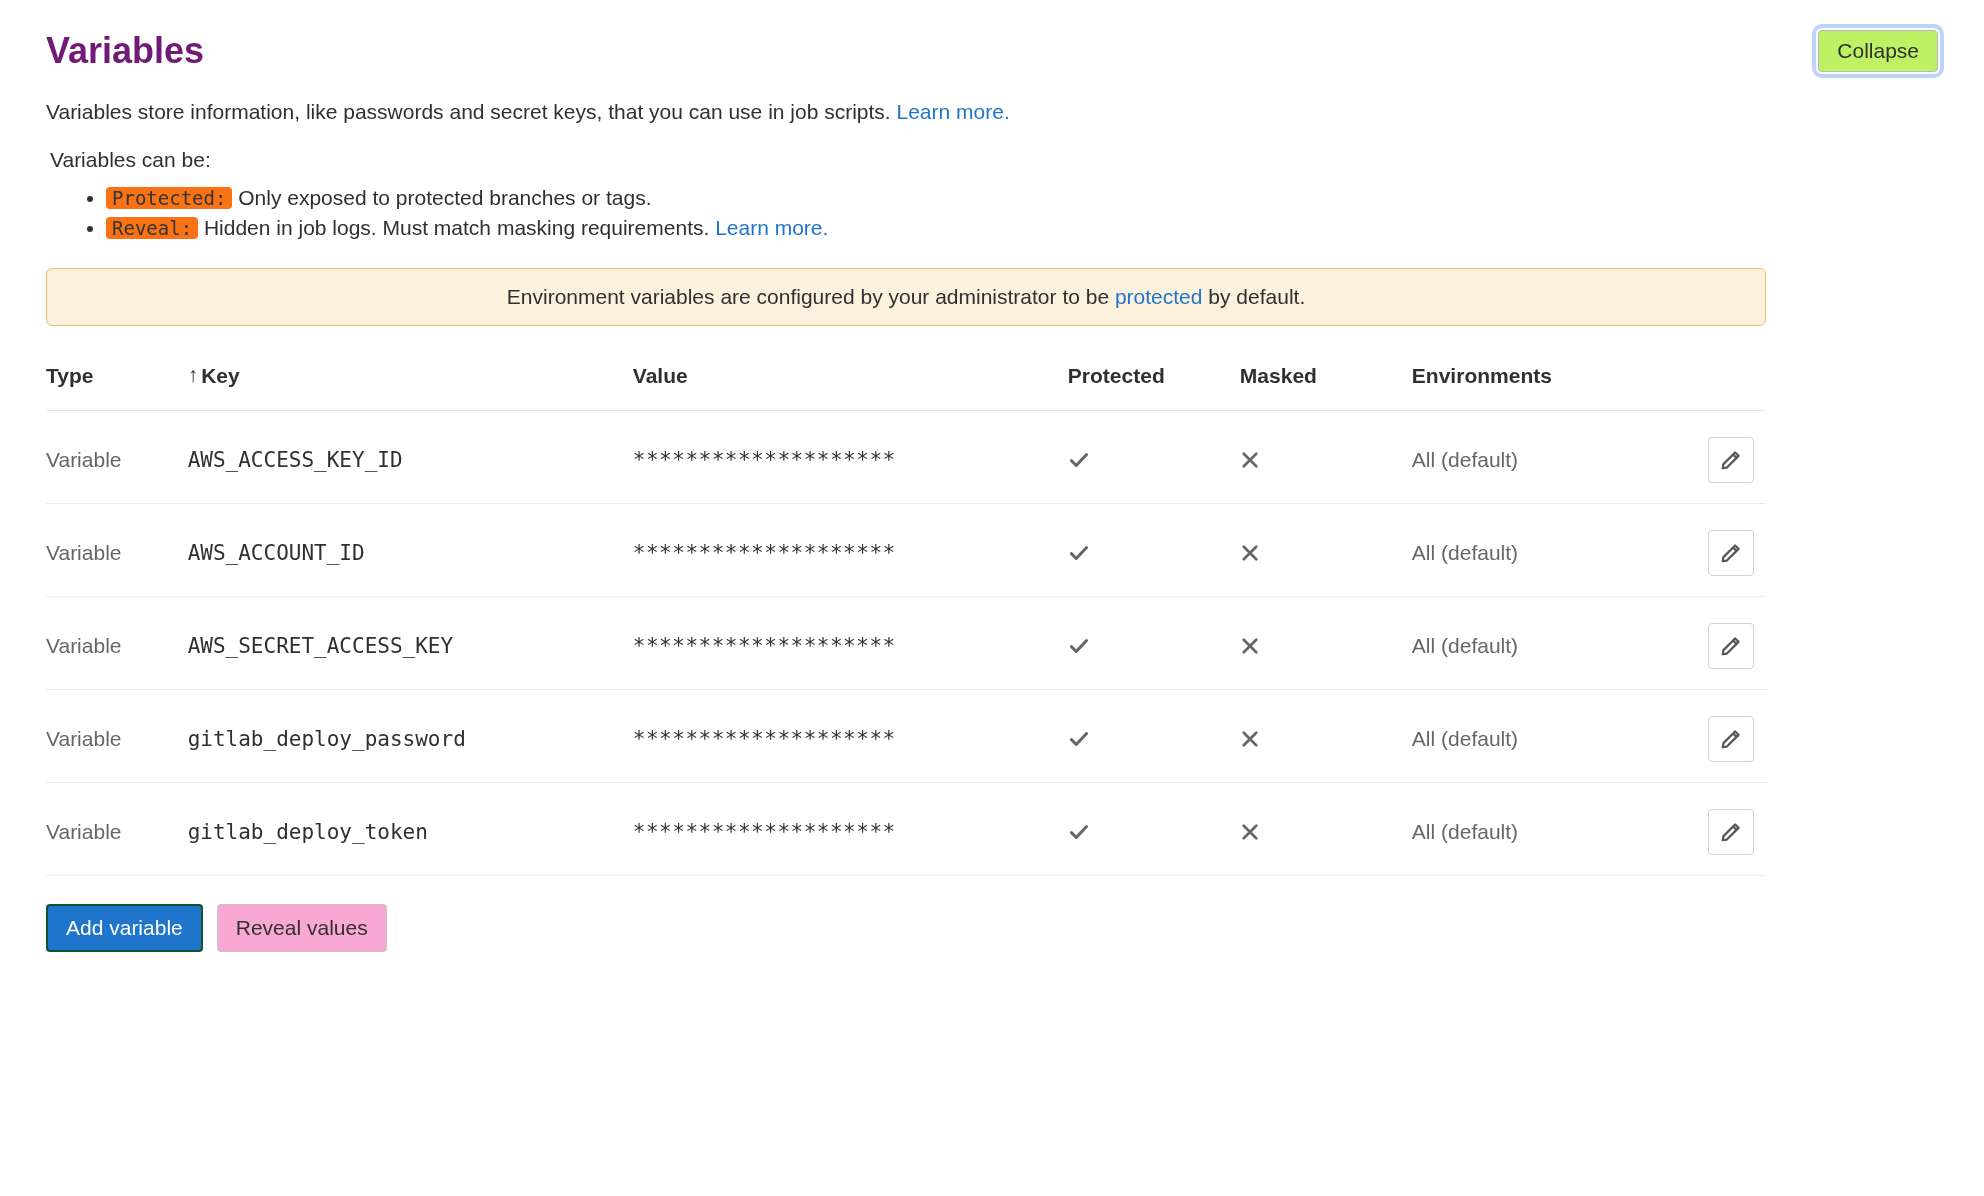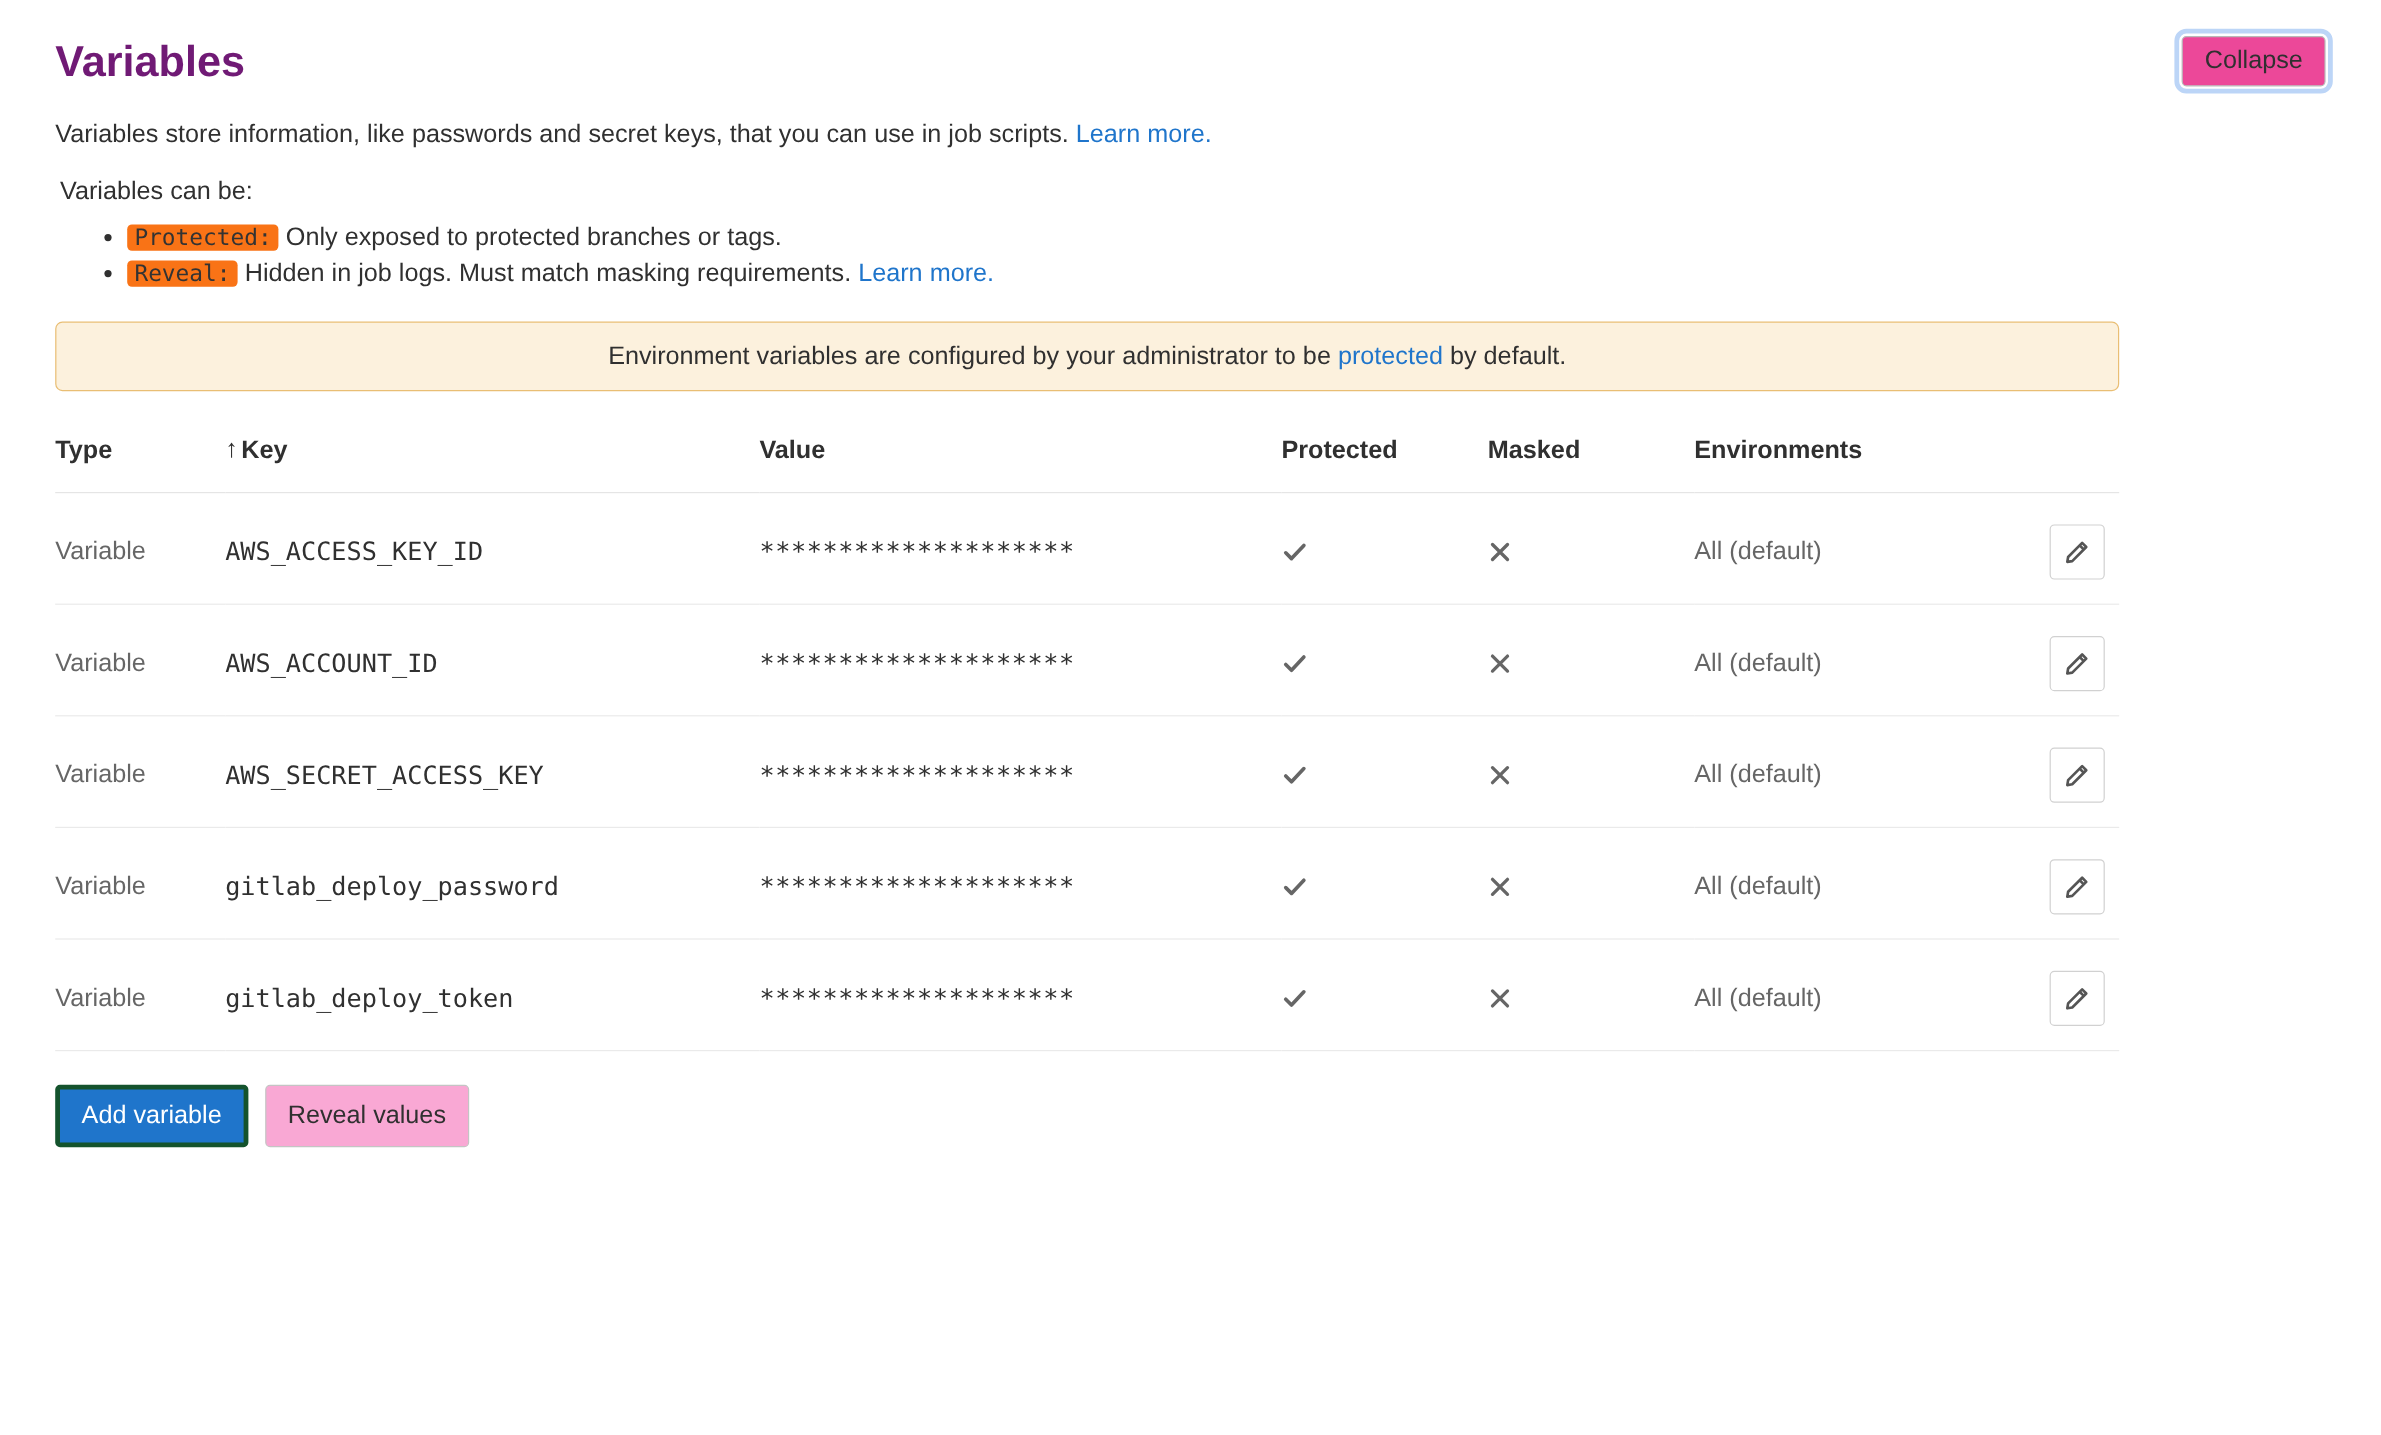--- a/index.html
+++ b/index.html
@@ -19,21 +19,21 @@
   }
   h1.page-title {
     font-size: 36px;
     font-weight: 600;
     margin: 0 0 28px 0;
     color: #701a75;
   }
   .collapse-btn {
     font-size: 21px;
     padding: 8px 18px;
-    background: #ec4899;
+    background: #bef264;
     border: 1px solid #b9b9b9;
     border-radius: 4px;
     cursor: pointer;
     color: #303030;
     outline: 4px solid #bcd5f7;
     outline-offset: 2px;
   }
   .desc {
     font-size: 21px;
     color: #303030;
@@ -116,21 +116,21 @@
     cursor: pointer;
     padding: 0;
   }
   .actions {
     margin-top: 28px;
     display: flex;
     gap: 14px;
   }
   .btn-primary {
     background: #1f75cb;
-    border: 4px solid #14532d;
+    border: 2px solid #14532d;
     color: #fff;
     font-size: 21px;
     padding: 10px 18px;
     border-radius: 4px;
     cursor: pointer;
   }
   .btn-default {
     background: #f9a8d4;
     border: 1px solid #c4c4c4;
     color: #303030;

